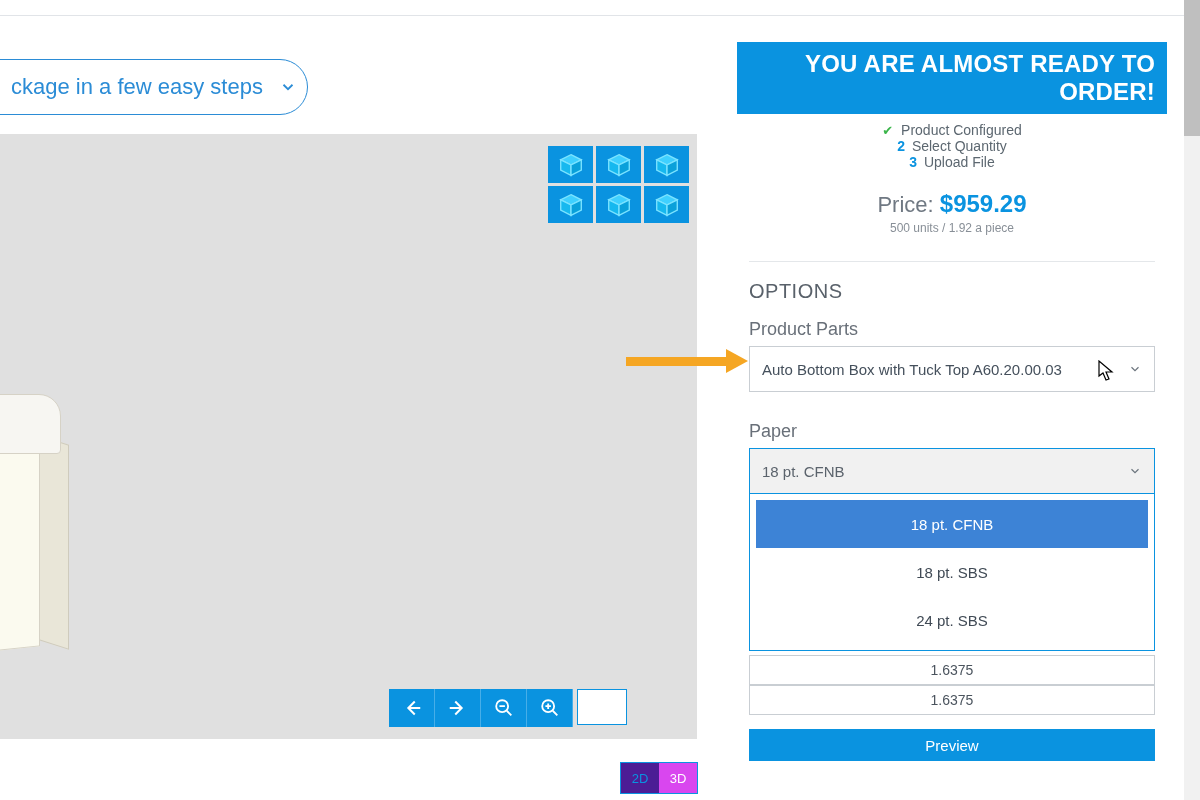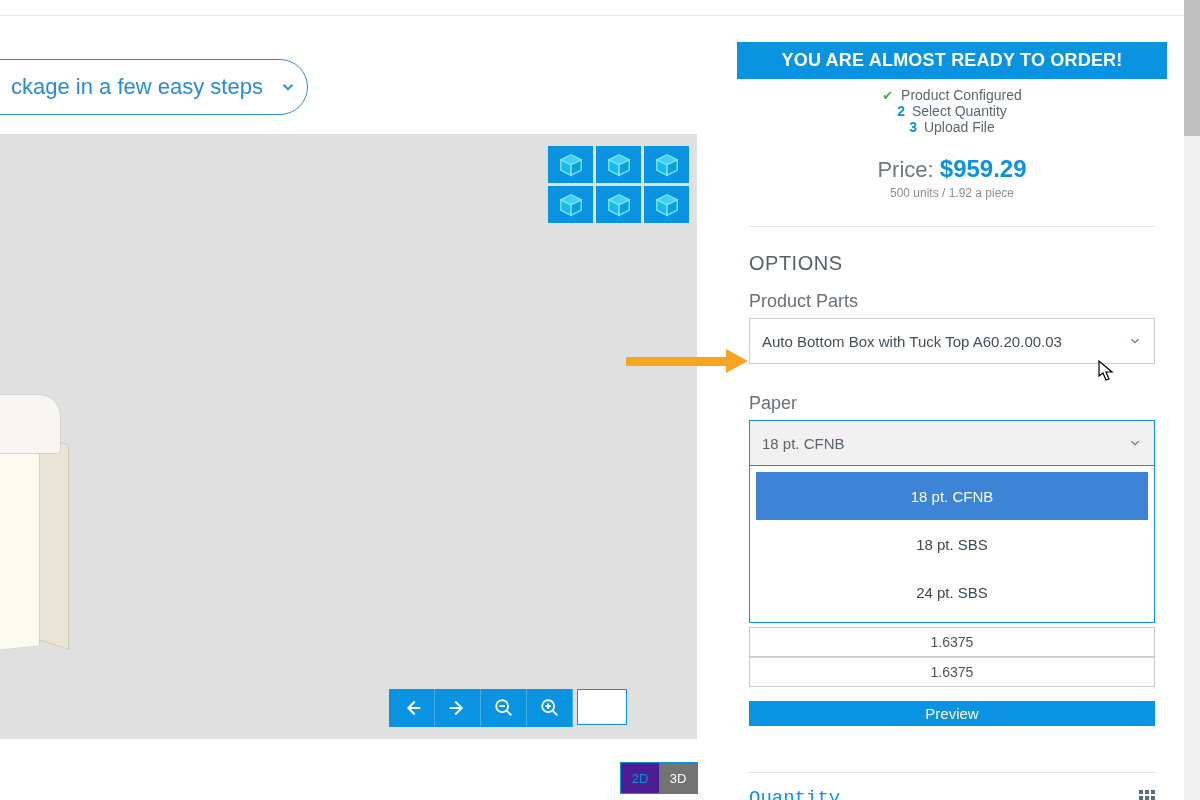--- a/index.html
+++ b/index.html
@@ -32,52 +32,52 @@
   
   .vt { position: absolute; bottom: 12px; right: 70px; display: flex; }
   .vt-btn { width: 46px; height: 38px; background: #0a93e0; display: flex; align-items: center; justify-content: center; border-right: 1px solid rgba(255,255,255,.25); }
   .vt-btn:last-child { border-right: none; }
   .vt-color { width: 50px; height: 36px; background: #fff; border: 1px solid #0a93e0; margin-left: 4px; }
 
   
   .toggle23 { position: absolute; left: 620px; top: 762px; display: flex; border: 1px solid #0a93e0; }
   .tog { width: 38px; height: 30px; display:flex; align-items:center; justify-content:center; font-size: 13px; }
   .tog.off { background:#4c1d95; color:#0a93e0; }
-  .tog.on  { background:#737373; color:#fff; }
+  .tog.on  { background:#d946ef; color:#fff; }
 
   
   .arrow-call { position: absolute; left: 626px; top: 352px; width: 130px; height: 18px; }
   .arrow-line { position:absolute; left:0; top:5px; width:102px; height:9px; background:#f5a623; }
   .arrow-head { position:absolute; left:100px; top:-3px; width:0; height:0; border-left:22px solid #f5a623; border-top:12px solid transparent; border-bottom:12px solid transparent; }
 
   
   .panel { position: absolute; left: 737px; top: 42px; width: 430px; }
-  .banner { background:#0a93e0; color:#fff; text-align:center; font-weight:700; font-size:18px; padding: 8px 4px; letter-spacing:.2px; }
+  .banner { background:#0a93e0; color:#fff; text-align:right; font-weight:700; font-size:24px; padding: 8px 12px; letter-spacing:.2px; }
   .steps { display:flex; justify-content:space-between; padding: 8px 6px 0 6px; font-size: 14px; color:#5c6770; align-items: center; flex-direction: column; }
   .steps .check { color:#3bb54a; margin-right:4px; font-size: 13px; }
   .steps .num { color:#0a93e0; font-weight:600; margin-right:3px; }
   .priceblk { text-align:center; margin: 20px 0 6px; }
   .priceblk .lbl { color:#6f7882; font-size: 22px; font-weight:300; }
   .priceblk .val { color:#0a93e0; font-size: 24px; font-weight:700; }
   .priceblk .sub { color:#888f97; font-size: 12px; margin-top: 3px; }
 
-  .opts { margin: 26px 12px 0 12px; border-top:1px solid #e4e7ea; padding-top: 15px; }
+  .opts { margin: 26px 12px 0 12px; border-top:1px solid #e4e7ea; padding-top: 8px; }
   .opts h3 { color:#59616a; font-weight:400; font-size: 20px; margin: 10px 0 16px; letter-spacing:.5px; }
   .fld-lbl { color:#697079; font-size: 18px; margin-bottom: 6px; margin-top: 4px; }
   .select { border:1px solid #c9ced3; height: 46px; display:flex; align-items:center; justify-content:space-between; padding: 0 12px; color:#45505c; font-size: 15px; position:relative;gap:28px; }
   .select .chev-sm { color:#6b747d; }
   .select.active { border:1px solid #0a93e0; background:#f1f1f1; color:#5b636c; }
 
   .dropdown { border:1px solid #0a93e0; border-top:none; background:#fff; padding: 6px; }
   .opt { height: 48px; display:flex; align-items:center; justify-content:center; font-size:15px; color:#404a55; }
   .opt.sel { background:#3d83d6; color:#fff; }
 
   .textin { border:1px solid #c9ced3; height: 30px; width:100%; text-align:center; font-size:14px; color:#4b545e; }
   .dim-lbl { color:#697079; font-size: 14px; margin: 10px 0 5px; }
-  .preview-btn { background:#0a93e0; color:#fff; text-align:center; height:25px; display:flex; align-items:center; justify-content:center; margin-top: 14px; font-size:15px; }
+  .preview-btn { background:#0a93e0; color:#fff; text-align:center; height:32px; display:flex; align-items:center; justify-content:center; margin-top: 14px; font-size:15px; }
 
   .qty-sec { margin: 46px 12px 0 12px; border-top:1px solid #e4e7ea; border-bottom:1px solid #e4e7ea; display:flex; justify-content:space-between; align-items:center; padding: 14px 0; }
   .qty-sec .title { color:#0a93e0; font-size: 19px; font-family: Liberation Mono, monospace; }
   .dots { width:16px; height:16px; display:grid; grid-template-columns:repeat(3,4px); grid-template-rows:repeat(3,4px); gap:2px; }
   .dots span { background:#5d6c7a; width:4px; height:4px; }
 
   
   .scroll-track { position:absolute; right:0; top:0; width:16px; height:800px; background:#f1f1f1; }
   .scroll-thumb { position:absolute; right:0; top:0; width:16px; height:136px; background:#bfbfbf; }
 

